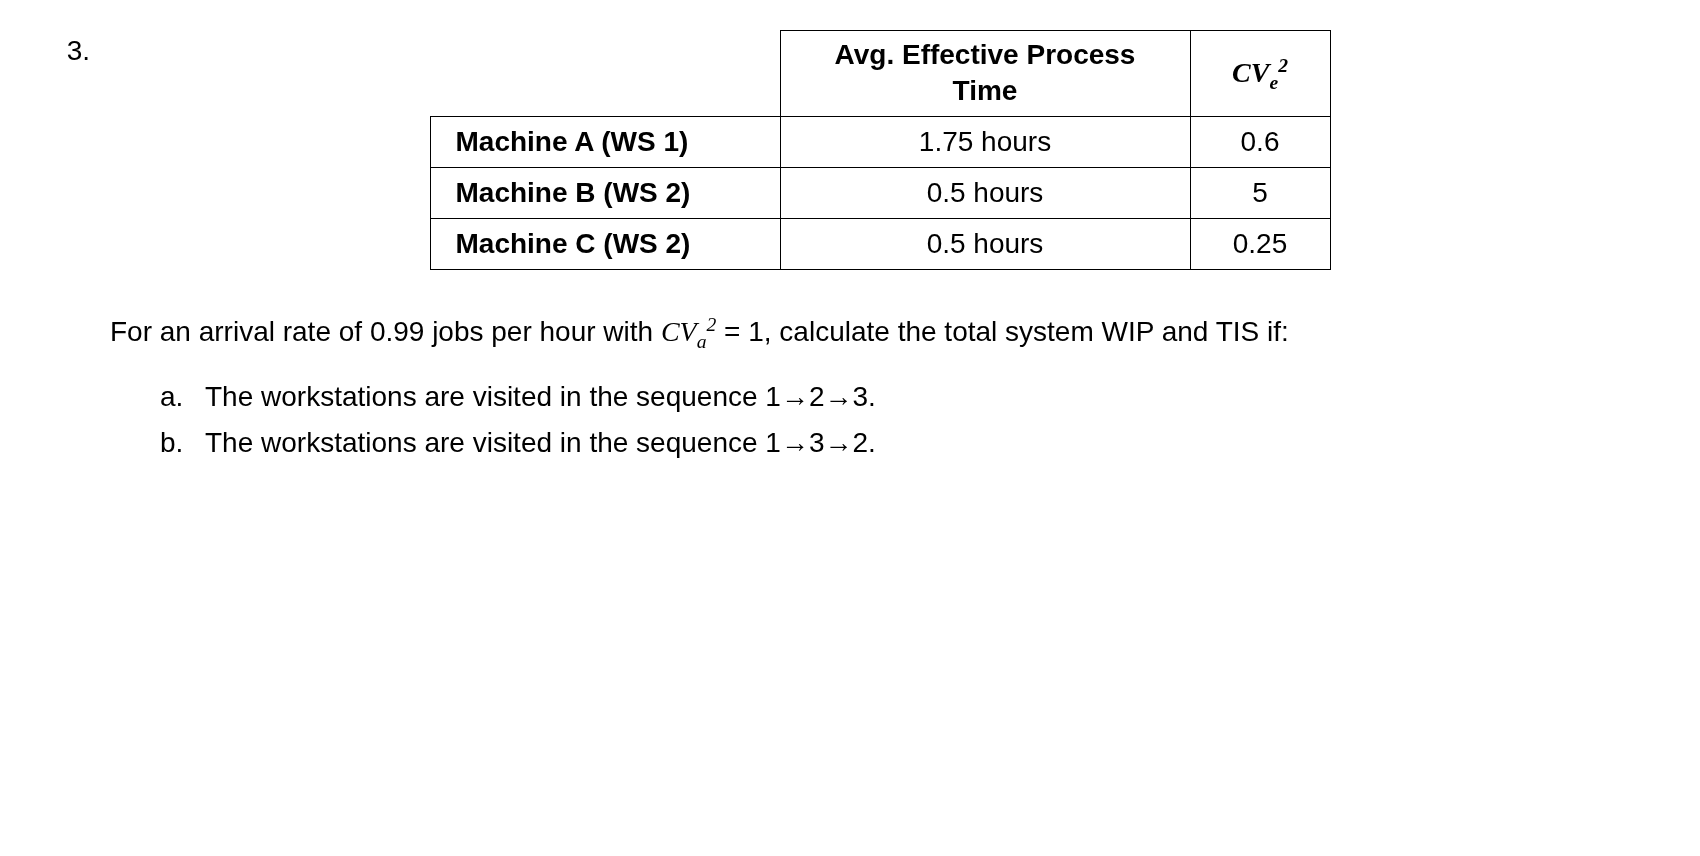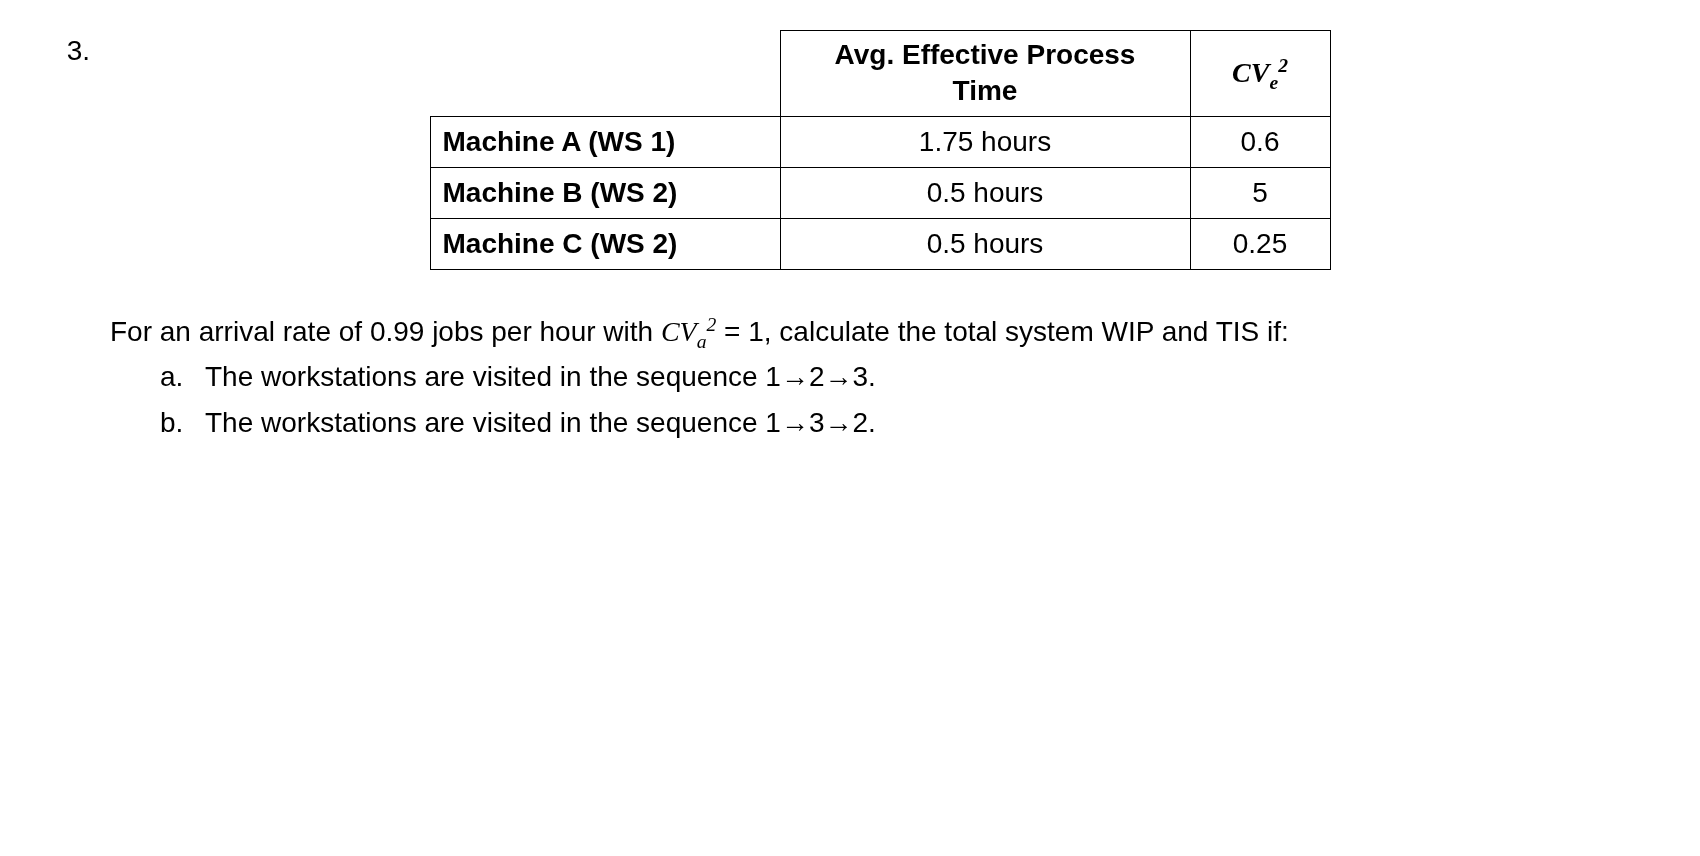--- a/index.html
+++ b/index.html
@@ -44,21 +44,21 @@
       padding: 4px 20px;
       text-align: center;
       font-size: 28px;
     }
     .no-border {
       border: none;
     }
     .row-header {
       text-align: left;
       font-weight: bold;
-      padding-left: 12px;
+      padding-left: 25px;
       padding-right: 30px;
     }
     .col-process {
       width: 410px;
       margin-left: 32px;
     }
     .col-cv {
       width: 140px;
     }
     .col-machine {
@@ -70,20 +70,21 @@
     .italic-math {
       font-style: italic;
       font-family: 'Times New Roman', serif;
     }
     .header-multiline {
       line-height: 1.3;
       padding-top: 6px;
       padding-bottom: 6px;
     }
     .after-table {
+      margin-bottom: 20px;
     }
     .sub-list {
       padding-left: 50px;
     }
     .sub-item {
       display: flex;
       gap: 15px;
       margin-bottom: 4px;
     }
     .sub-letter {

